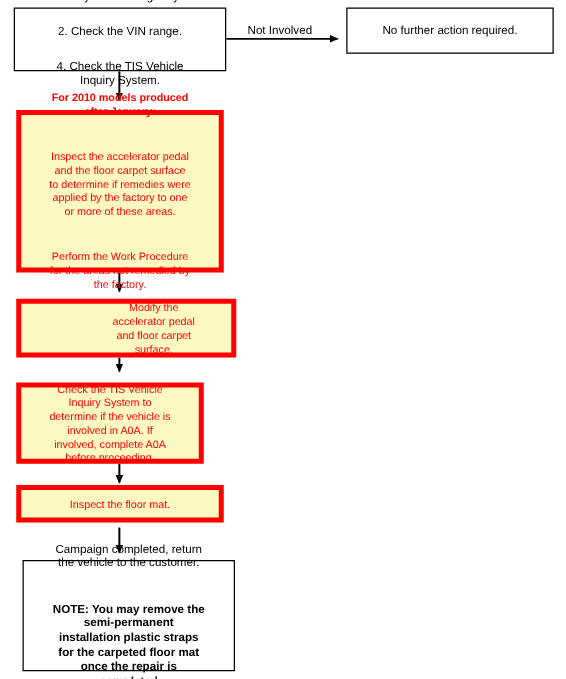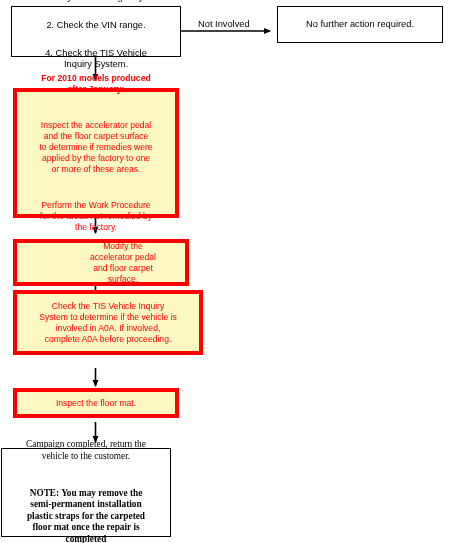--- a/index.html
+++ b/index.html
@@ -86,26 +86,26 @@
   <div class="node red-node" style="left:13px;top:88px;width:166px;height:130px;">
     <div class="para heading">For 2010 models produced after January:</div>
     <div class="para">Inspect the accelerator pedal and the floor carpet surface to determine if remedies were applied by the factory to one or more of these areas.</div>
     <div class="para">Perform the Work Procedure for the areas not remedied by the factory.</div>
   </div>
 
   <div class="node red-node" style="left:13px;top:239px;width:176px;height:47px;padding-left:44px;">
     <div class="para">Modify the accelerator pedal and floor carpet surface.</div>
   </div>
 
-  <div class="node red-node" style="left:13px;top:290px;width:190px;height:65px;">
+  <div class="node red-node" style="left:13px;top:306px;width:150px;height:65px;">
     <div class="para">Check the TIS Vehicle Inquiry System to determine if the vehicle is  involved in A0A.  If involved, complete A0A before proceeding.</div>
   </div>
 
   <div class="node red-node" style="left:13px;top:388px;width:166px;height:30px;">
     <div class="para">Inspect the floor mat.</div>
   </div>
 
-  <div class="node black-node" style="left:1px;top:448px;width:170px;height:89px;font-family:Liberation Serif, serif;">
+  <div class="node black-node" style="left:18px;top:448px;width:170px;height:89px;">
     <div class="para">Campaign completed, return the vehicle to the customer.</div>
     <div class="para note">NOTE: You may remove the semi-permanent installation plastic straps for the carpeted floor mat once the repair is completed</div>
   </div>
 
 </div>
 
 </body></html>

